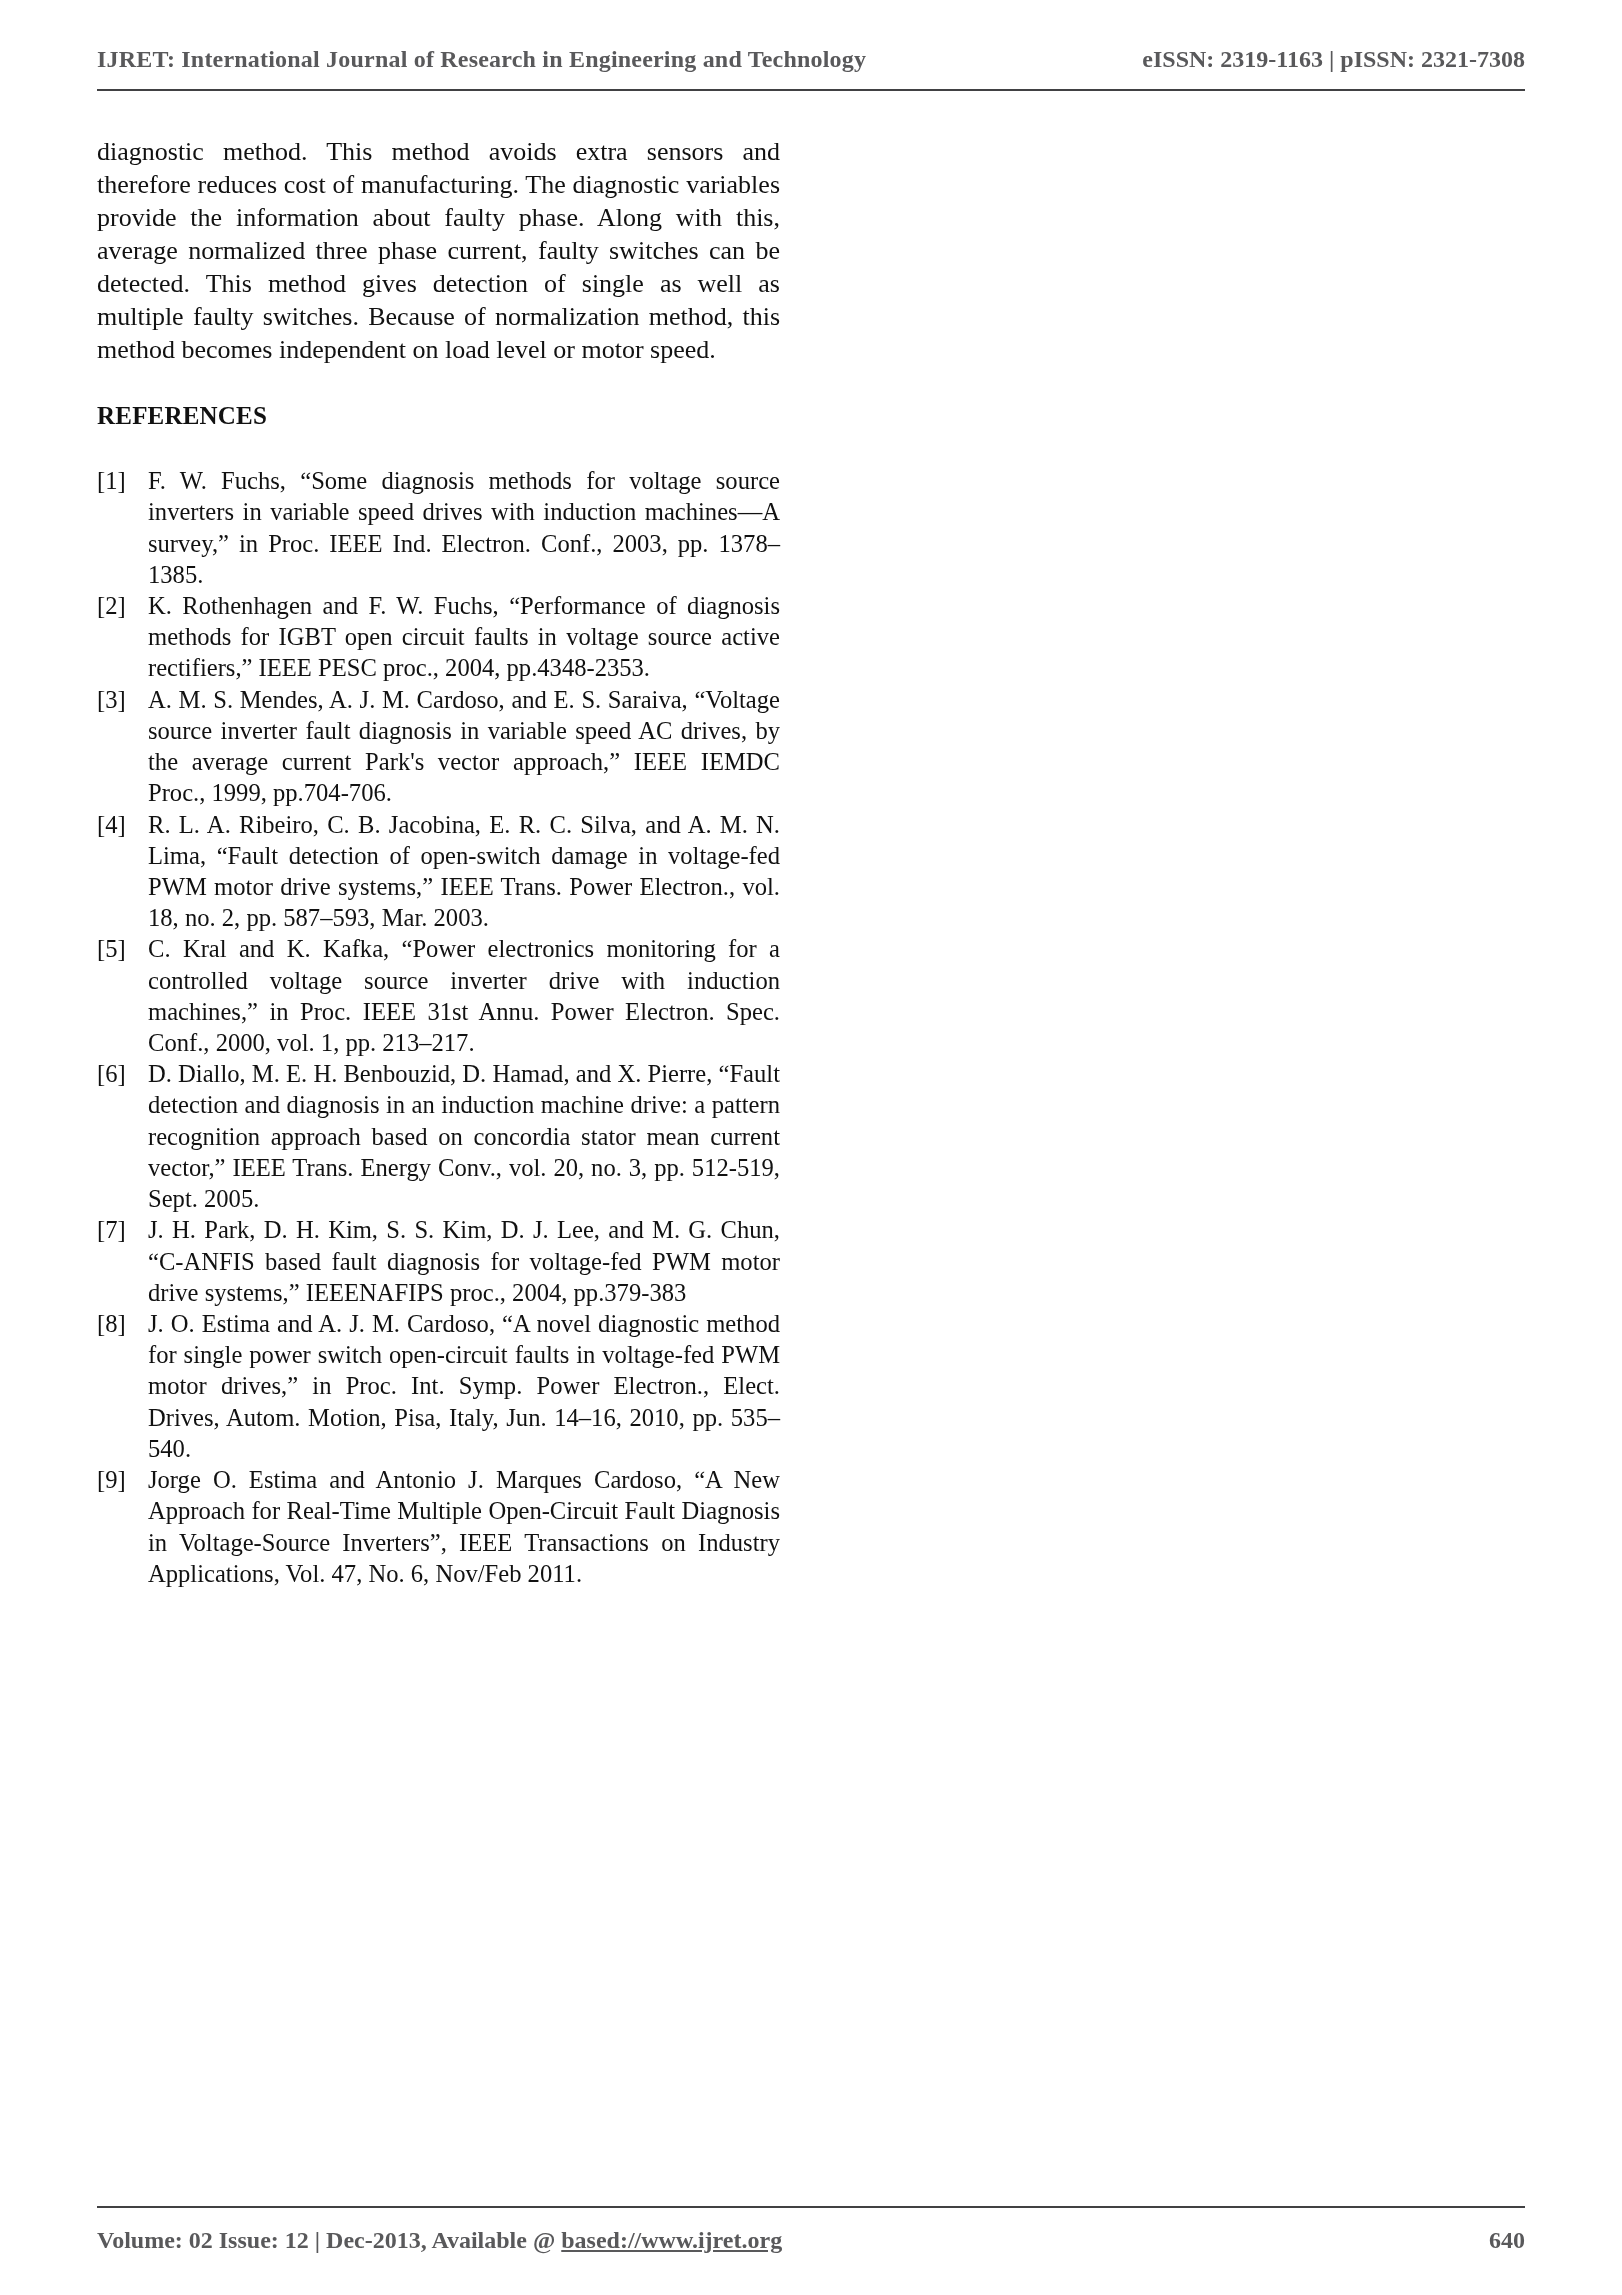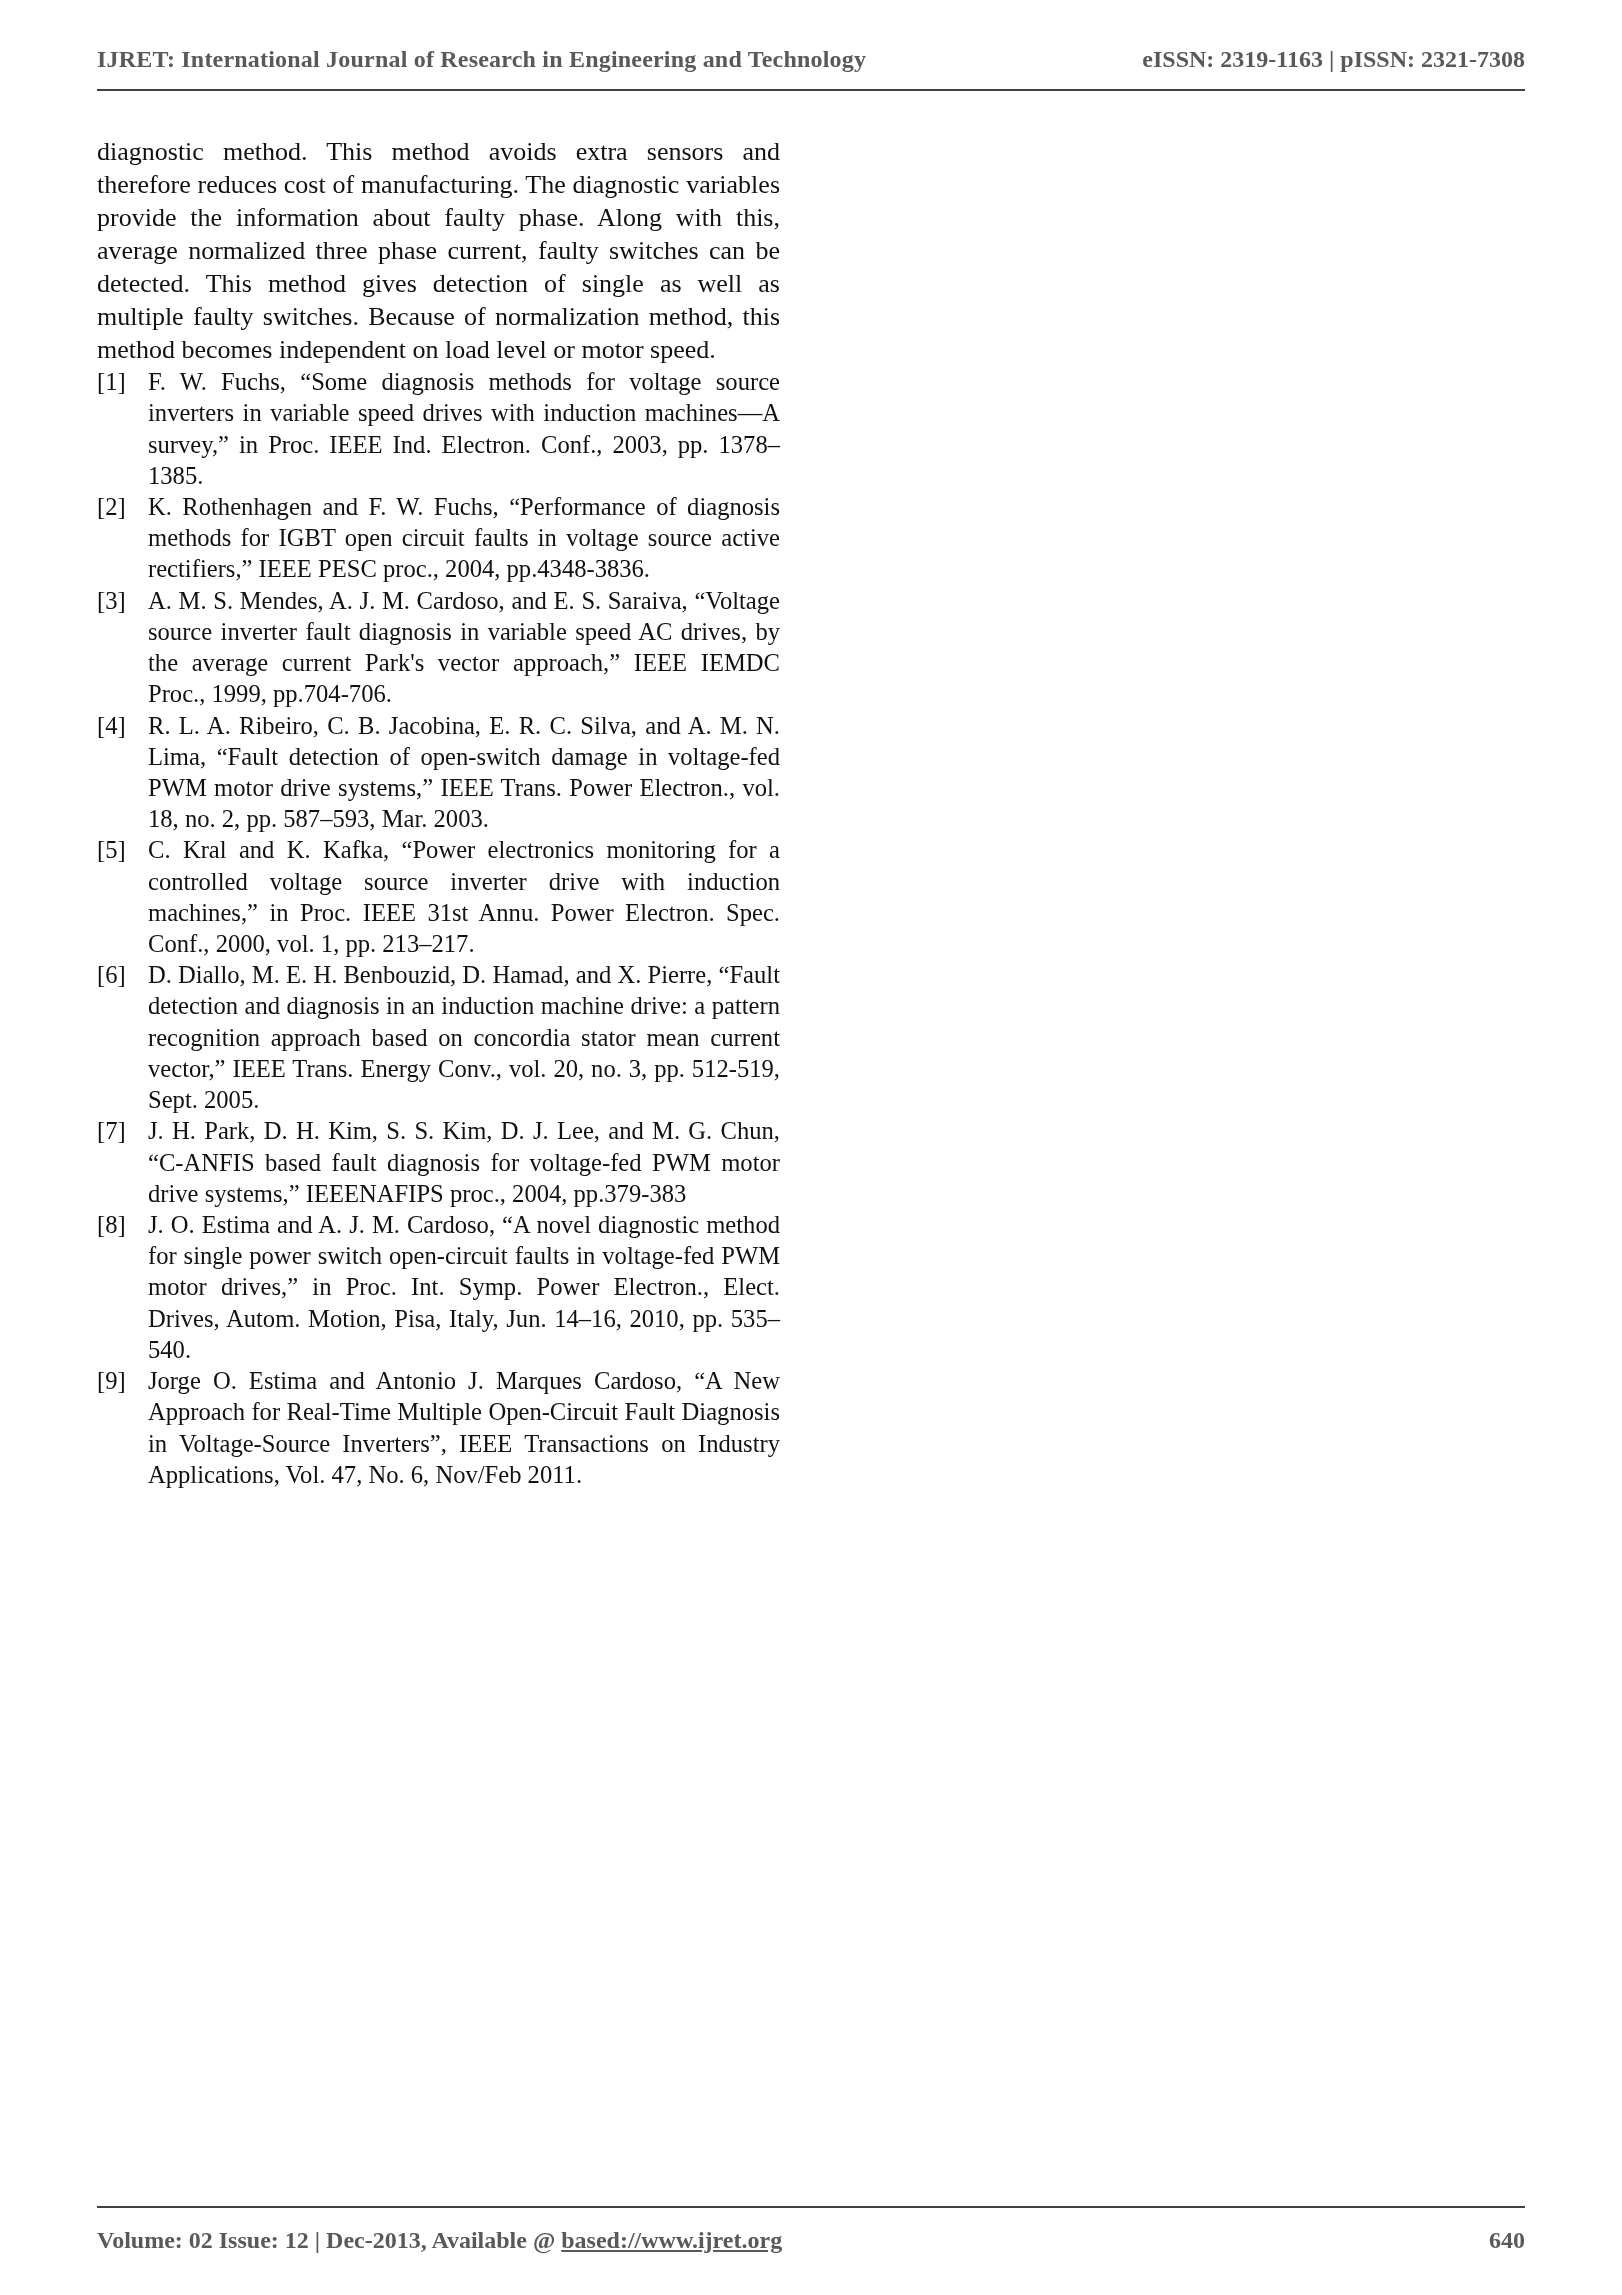--- a/index.html
+++ b/index.html
@@ -91,31 +91,32 @@
 
   <div class="header">
     <span class="journal-title">IJRET: International Journal of Research in Engineering and Technology</span>
     <span class="issn">eISSN: 2319-1163 | pISSN: 2321-7308</span>
   </div>
 
   <div class="content">
 
     <p class="intro-paragraph">diagnostic method. This method avoids extra sensors and therefore reduces cost of manufacturing. The diagnostic variables provide the information about faulty phase. Along with this, average normalized three phase current, faulty switches can be detected. This method gives detection of single as well as multiple faulty switches. Because of normalization method, this method becomes independent on load level or motor speed.</p>
 
+    <div class="references-heading">REFERENCES</div>
 
     <div class="ref-list">
 
       <div class="ref-item">
         <span class="ref-label">[1]</span>
         <span class="ref-text">F. W. Fuchs, “Some diagnosis methods for voltage source inverters in variable speed drives with induction machines—A survey,” in Proc. IEEE Ind. Electron. Conf., 2003, pp. 1378–1385.</span>
       </div>
 
       <div class="ref-item">
         <span class="ref-label">[2]</span>
-        <span class="ref-text">K. Rothenhagen and F. W. Fuchs, “Performance of diagnosis methods for IGBT open circuit faults in voltage source active rectifiers,” IEEE PESC proc., 2004, pp.4348-3836.</span>
+        <span class="ref-text">K. Rothenhagen and F. W. Fuchs, “Performance of diagnosis methods for IGBT open circuit faults in voltage source active rectifiers,” IEEE PESC proc., 2004, pp.4348-2353.</span>
       </div>
 
       <div class="ref-item">
         <span class="ref-label">[3]</span>
         <span class="ref-text">A. M. S. Mendes, A. J. M. Cardoso, and E. S. Saraiva, “Voltage source inverter fault diagnosis in variable speed AC drives, by the average current Park's vector approach,” IEEE IEMDC Proc., 1999, pp.704-706.</span>
       </div>
 
       <div class="ref-item">
         <span class="ref-label">[4]</span>
         <span class="ref-text">R. L. A. Ribeiro, C. B. Jacobina, E. R. C. Silva, and A. M. N. Lima, “Fault detection of open-switch damage in voltage-fed PWM motor drive systems,” IEEE Trans. Power Electron., vol. 18, no. 2, pp. 587–593, Mar. 2003.</span>

